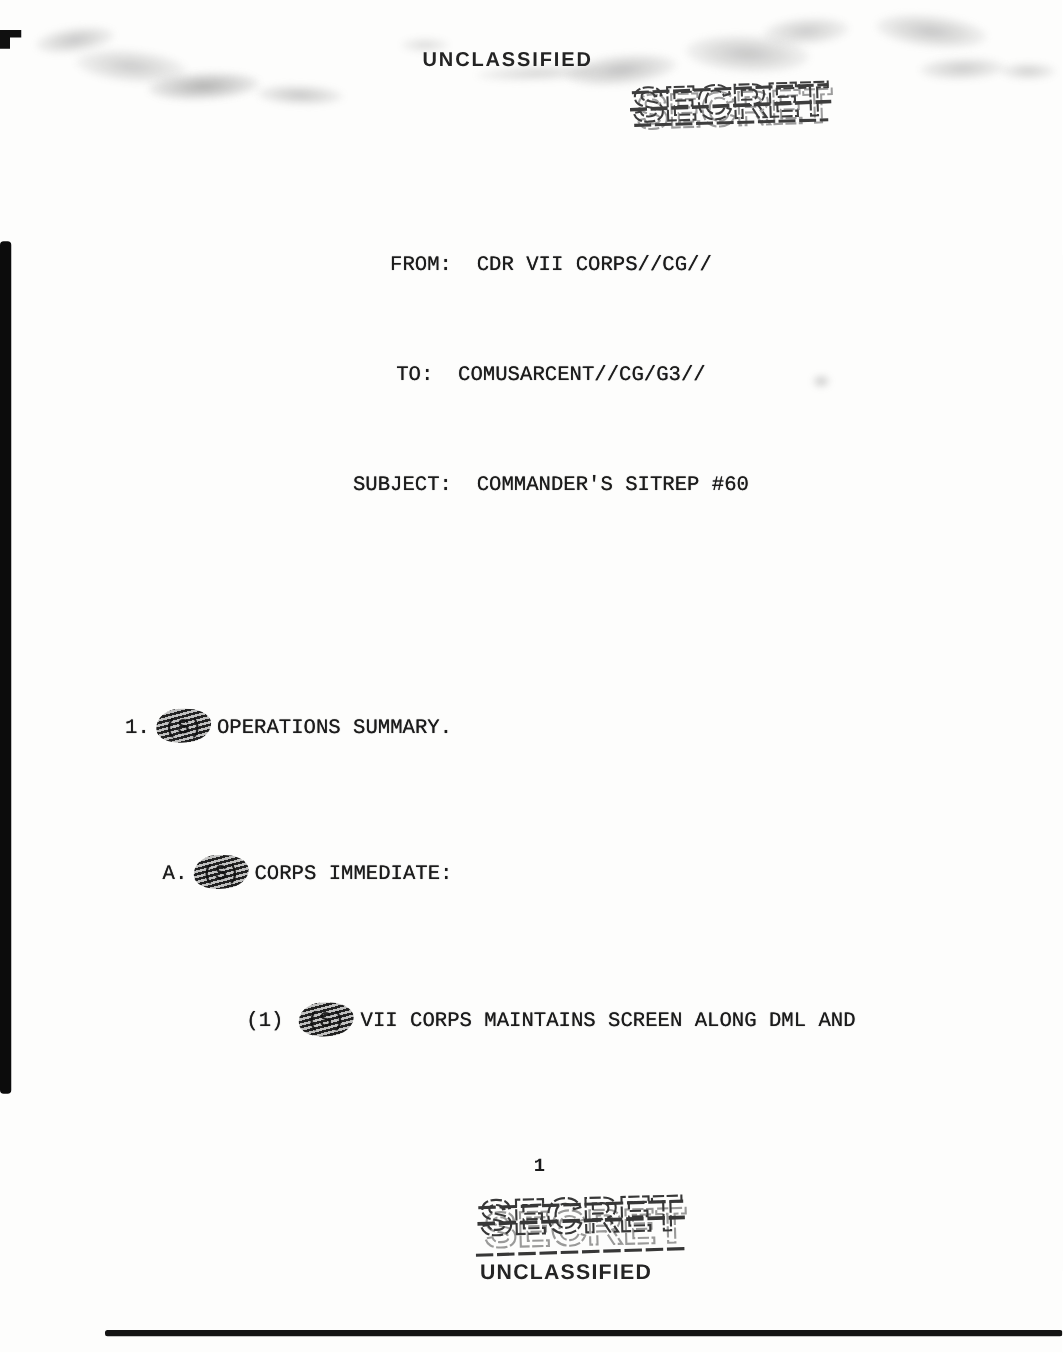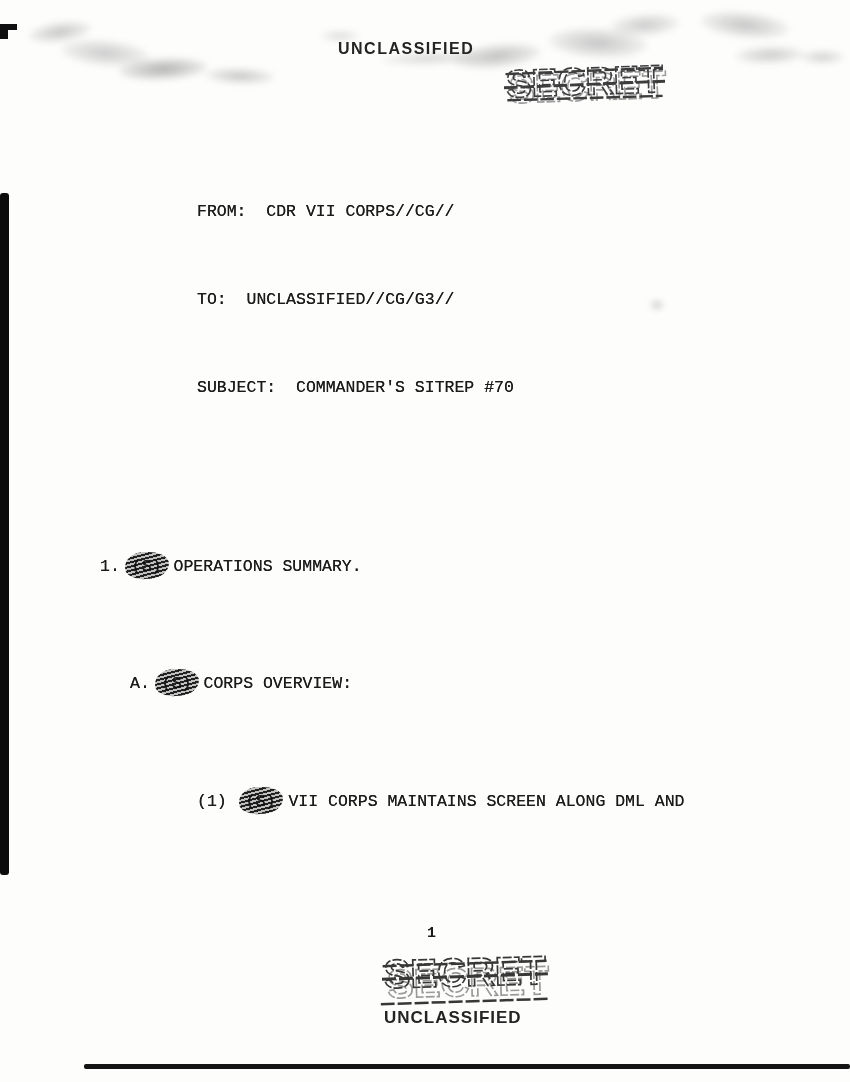--- a/index.html
+++ b/index.html
@@ -53,23 +53,23 @@
   .stamp .word { fill:none; stroke:#2d2d2d; stroke-width:1.7; stroke-dasharray:9 2; }
   .stamp .ghost { opacity:.5; }
   .stamp line { stroke:#2d2d2d; stroke-dasharray:14 3; }
 
   
   .content {
     position:absolute; left:100px; top:79px;
     font-size:16.5px; line-height:29.4px; white-space:pre;
     text-shadow:0 0 .6px rgba(20,20,20,.9);
   }
-  .header-block { margin-left:97px; }
+  .header-block { margin-left:97px;text-align:center; }
   .line { white-space:pre; }
-  .item-1 { margin-top:2px; }
+  .item-1 { margin-top:17px; }
   .item-A { margin-left:30px; }
   .para-first { margin-left:97px; }
 
   
   .scribble { position:relative; display:inline-block; margin:0 9px; padding:0 3px; }
   .para-first .scribble { margin:0 10px 0 16px; }
   .scribble::after {
     content:""; position:absolute; left:-4px; right:-4px; top:0; bottom:2px;
     background:repeating-linear-gradient(-12deg, rgba(15,15,15,.92) 0 2px, rgba(50,50,50,.3) 2px 4px);
     border-radius:45% 55% 50% 50% / 60% 50% 60% 45%;
@@ -107,27 +107,27 @@
     <text class="word ghost" x="88" y="52" text-anchor="middle">SECRET</text>
     <text class="word" x="85" y="46" text-anchor="middle">SECRET</text>
     <line x1="4" y1="22" x2="166" y2="21" stroke-width="2.5"></line>
     <line x1="2" y1="36" x2="168" y2="35" stroke-width="3"></line>
     <line x1="5" y1="49" x2="165" y2="50" stroke-width="2.5"></line>
   </svg>
 
   <div class="content">
     <div class="header-block">
       <div class="line">FROM:  CDR VII CORPS//CG//</div>
-      <div class="line">TO:  UNCLASSIFIED//CG/G3//</div>
-      <div class="line">SUBJECT:  COMMANDER'S SITREP #70</div>
+      <div class="line">TO:  COMUSARCENT//CG/G3//</div>
+      <div class="line">SUBJECT:  COMMANDER'S SITREP #60</div>
     </div>
 
     <div class="line item-1"><span>1.</span><span class="scribble">(S)</span><span>OPERATIONS SUMMARY.</span></div>
 
-    <div class="line item-A"><span>A.</span><span class="scribble">(S)</span><span>CORPS OVERVIEW:</span></div>
+    <div class="line item-A"><span>A.</span><span class="scribble">(S)</span><span>CORPS IMMEDIATE:</span></div>
 
     <div class="line para-first"><span>(1)</span><span class="scribble">(S)</span><span>VII CORPS MAINTAINS SCREEN ALONG DML AND</span></div>
 
     
     
     
     
     
     
     

